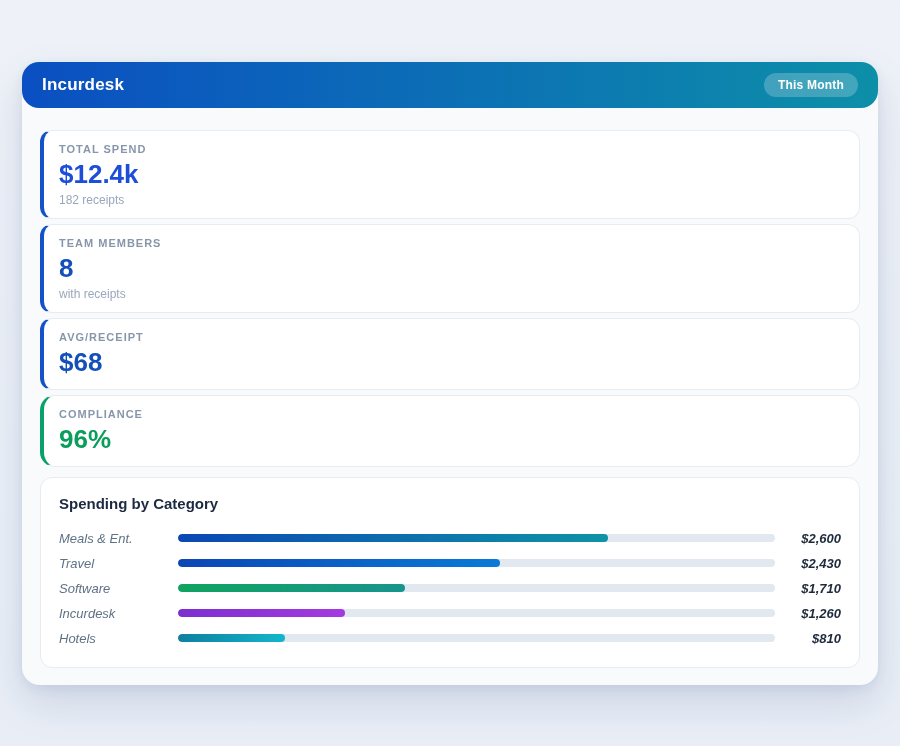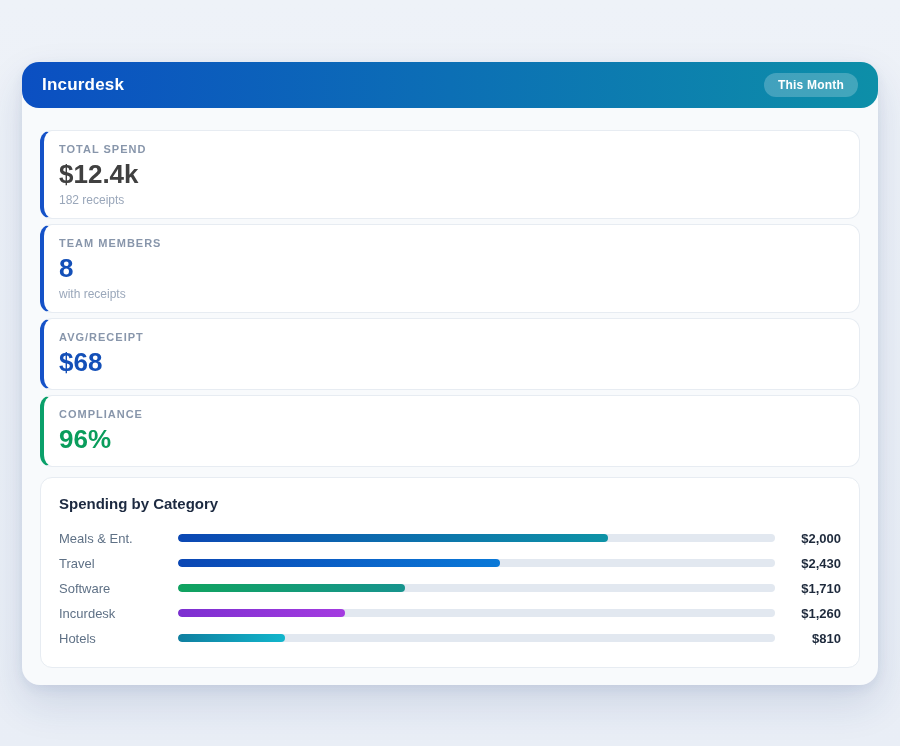--- a/index.html
+++ b/index.html
@@ -56,21 +56,21 @@
 
   .spend-card {
     background: #ffffff;
     border: 1px solid #e7ecf2;
     border-radius: 12px;
     margin-top: 10px;
     padding: 17px 18px 16px 18px;
   }
   .spend-title { font-size: 15px; font-weight: bold; color: #1c2940; margin-bottom: 14px; }
 
-  .cat-row { display: flex; align-items: center; height: 25px; }
+  .cat-row { display: flex; align-items: center; height: 25px; font-style: italic; }
   .cat-label { width: 119px; font-size: 13px; color: #5f7186; flex-shrink: 0; }
   .cat-track {
     flex: 1; height: 8px; border-radius: 4px;
     background: #e2e8f0; overflow: hidden; position: relative;
   }
   .cat-fill { height: 8px; border-radius: 4px; }
   .cat-value {
     width: 58px; flex-shrink: 0; text-align: right;
     font-size: 13px; font-weight: bold; color: #1e2a3c;
     margin-left: 8px;
@@ -83,49 +83,49 @@
 
   <div class="header" style="background: linear-gradient(90deg, rgb(11, 79, 194), rgb(13, 143, 168)); border-radius: 17px;">
     <div class="header-title">Incurdesk</div>
     <button class="badge">This Month</button>
   </div>
 
   <div class="content">
 
     <div class="stat-card" style="border-left-color: rgb(21, 82, 200);">
       <div class="stat-label">TOTAL SPEND</div>
-      <div class="stat-value" style="color: #404040;">$12.4k</div>
+      <div class="stat-value" style="color: #1d4ed8;">$12.4k</div>
       <div class="stat-sub">182 receipts</div>
     </div>
 
     <div class="stat-card" style="border-left-color: rgb(21, 82, 200);">
       <div class="stat-label">TEAM MEMBERS</div>
       <div class="stat-value" style="color: rgb(20, 80, 184);">8</div>
       <div class="stat-sub">with receipts</div>
     </div>
 
     <div class="stat-card" style="border-left-color: rgb(21, 82, 200);">
       <div class="stat-label">AVG/RECEIPT</div>
       <div class="stat-value" style="color: rgb(20, 80, 184);">$68</div>
     </div>
 
-    <div class="stat-card" style="border-left-color: rgb(10, 160, 106);">
+    <div class="stat-card" style="border-left-color: rgb(10, 160, 106); border-radius: 15px;">
       <div class="stat-label">COMPLIANCE</div>
       <div class="stat-value" style="color: rgb(10, 157, 92);">96%</div>
     </div>
 
     <div class="spend-card">
       <div class="spend-title">Spending by Category</div>
 
       <div class="cat-row">
         <div class="cat-label">Meals &amp; Ent.</div>
         <div class="cat-track" style="background: rgb(226, 232, 240);">
             <div class="cat-fill" style="width: 72%; background: linear-gradient(90deg, rgb(11, 71, 180), rgb(14, 147, 166));"></div>
           </div>
-        <div class="cat-value">$2,000</div>
+        <div class="cat-value">$2,600</div>
       </div>
 
       <div class="cat-row">
         <div class="cat-label">Travel</div>
         <div class="cat-track" style="background: rgb(226, 232, 240);">
             <div class="cat-fill" style="width: 54%; background: linear-gradient(90deg, rgb(11, 71, 180), rgb(10, 121, 216));"></div>
           </div>
         <div class="cat-value">$2,430</div>
       </div>
 

